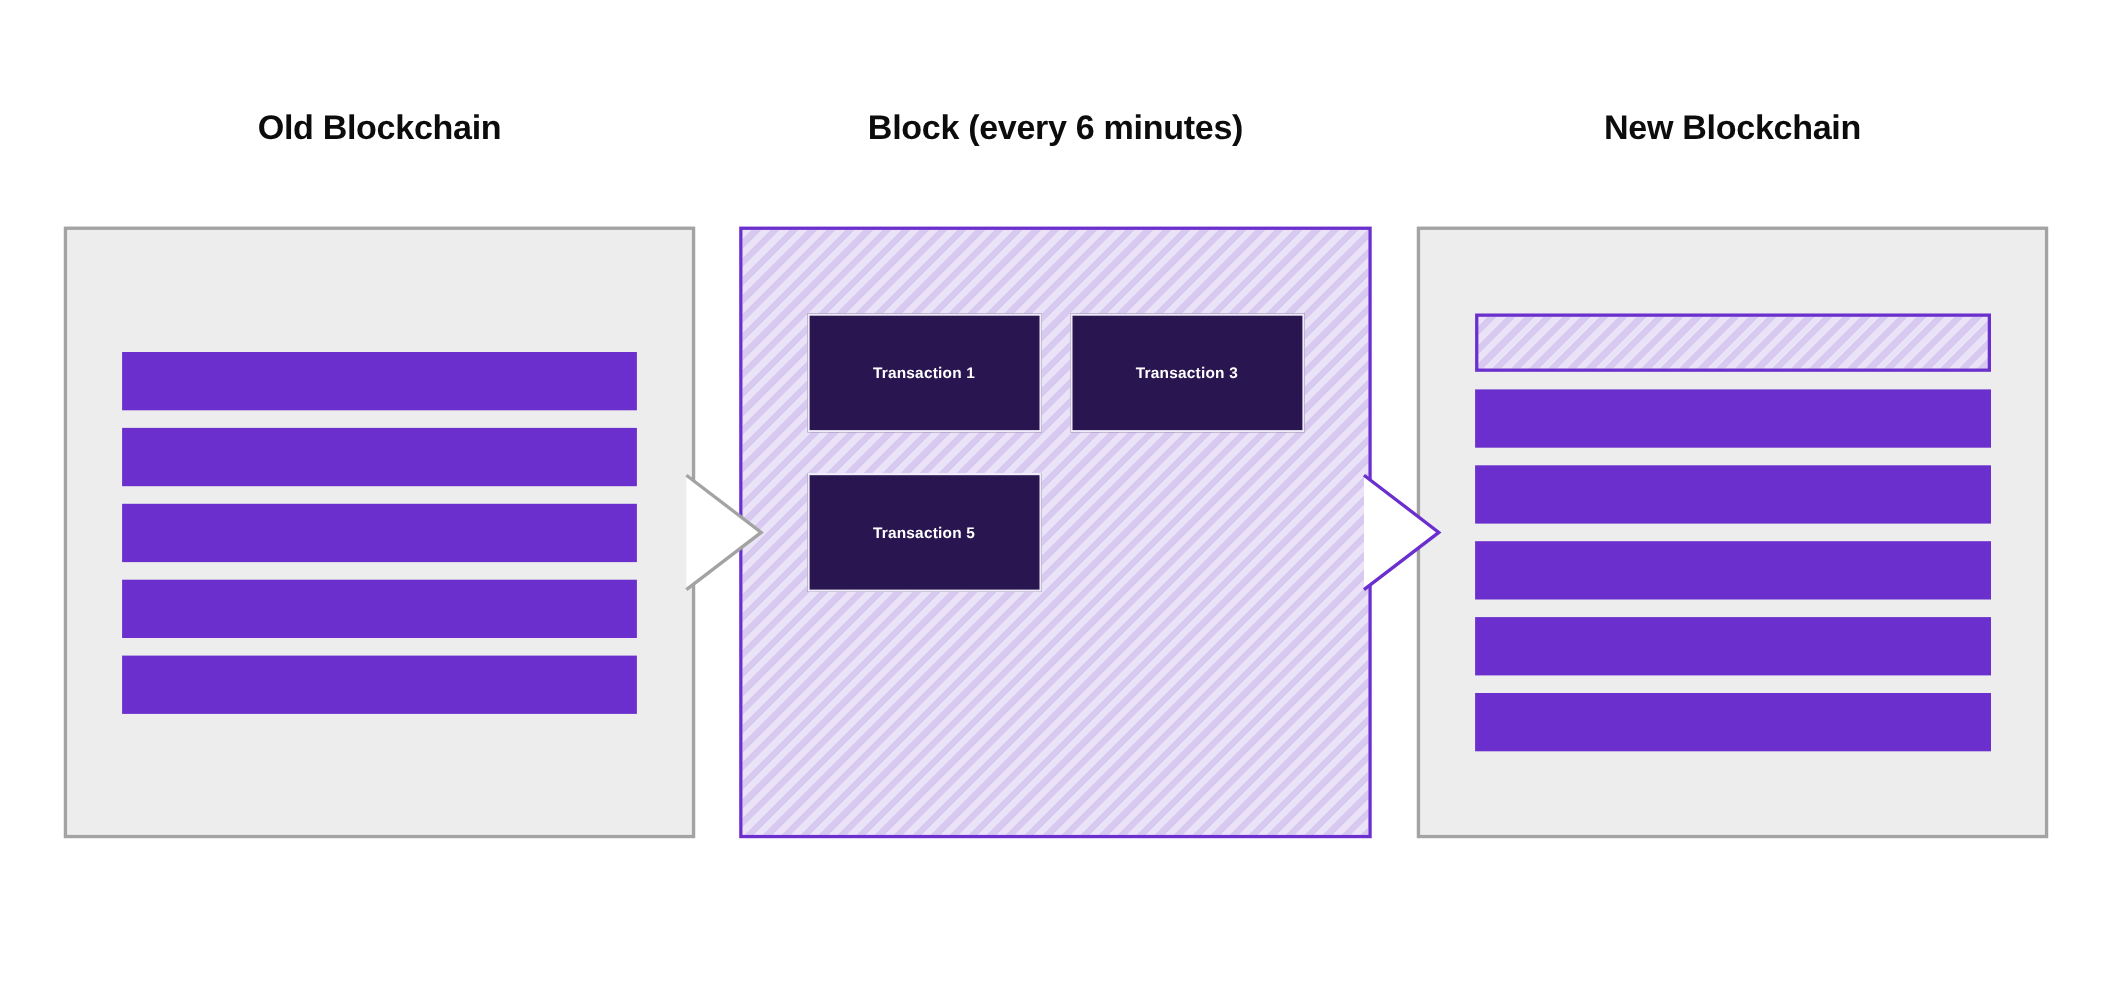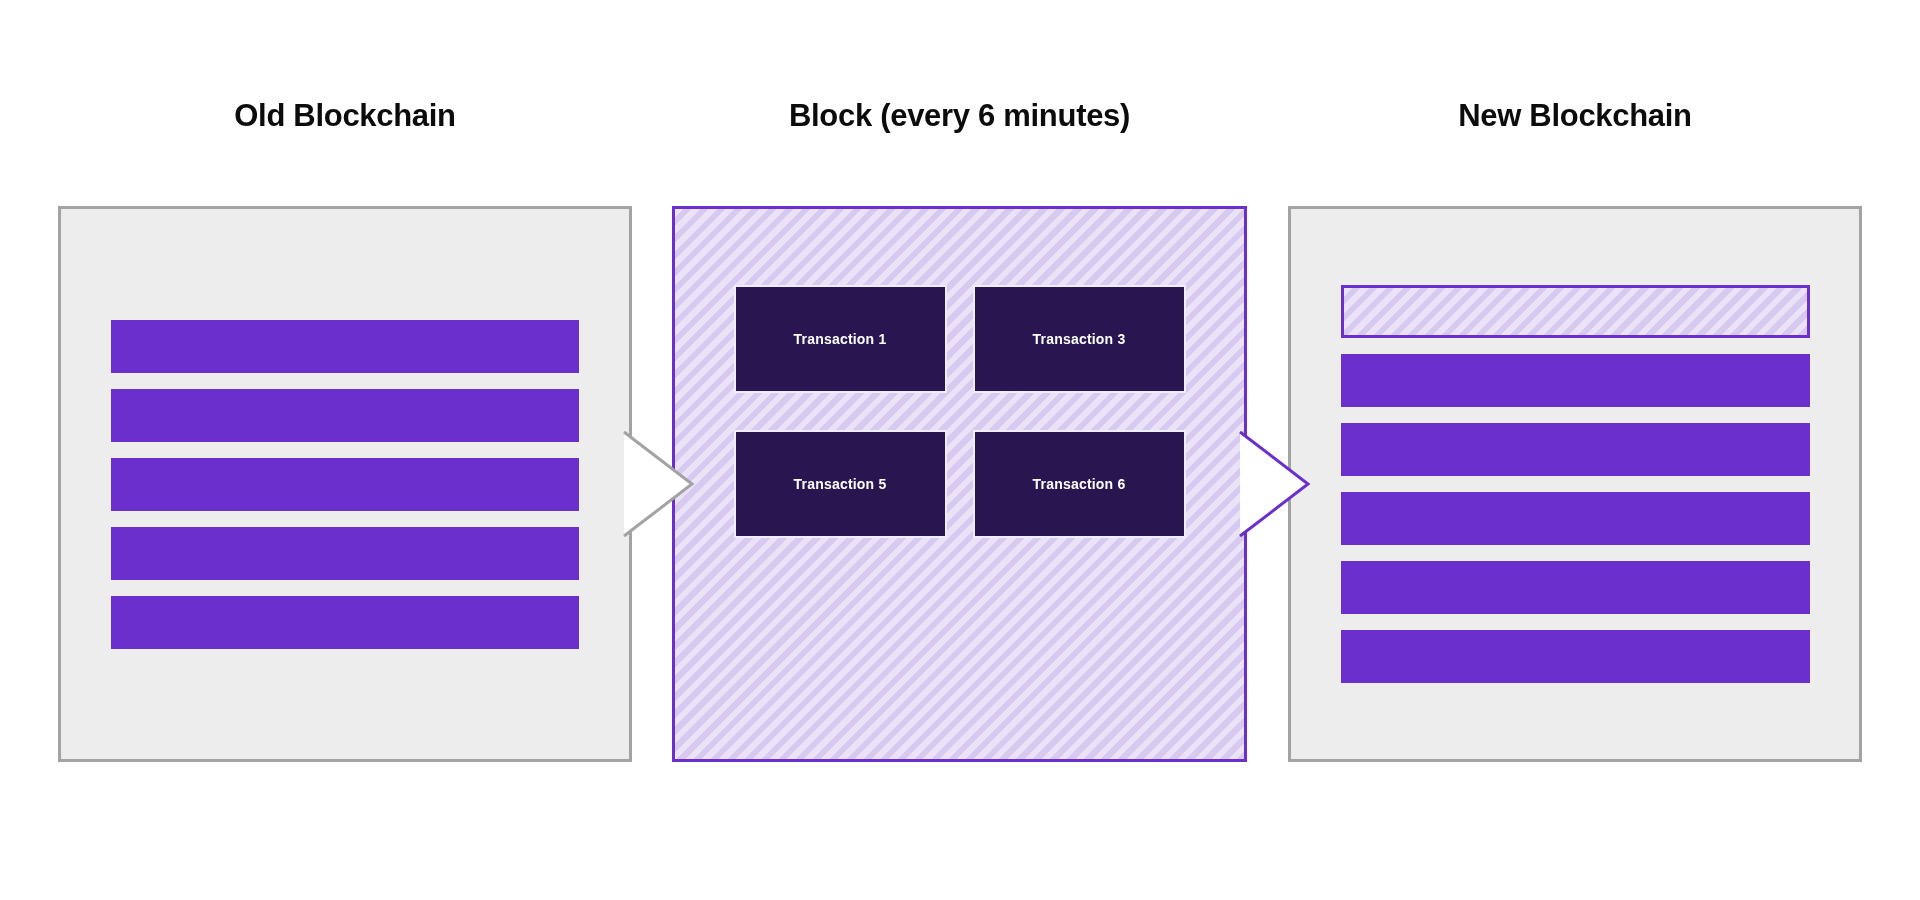--- a/index.html
+++ b/index.html
@@ -135,23 +135,20 @@
     <div class="tx-grid">
       <div class="tx-box">
         <span class="tx-label">Transaction 1</span>
       </div>
       <div class="tx-box">
         <span class="tx-label">Transaction 3</span>
       </div>
       <div class="tx-box">
         <span class="tx-label">Transaction 5</span>
       </div>
-      <div class="tx-box">
-        <span class="tx-label">Transaction 6</span>
-      </div>
     </div>
   </section>
 
   <section class="panel panel-gray panel-new">
     <div class="bar-stack">
       <div class="bar bar-new bar-hatched"></div>
       <div class="bar bar-new"></div>
       <div class="bar bar-new"></div>
       <div class="bar bar-new"></div>
       <div class="bar bar-new"></div>

